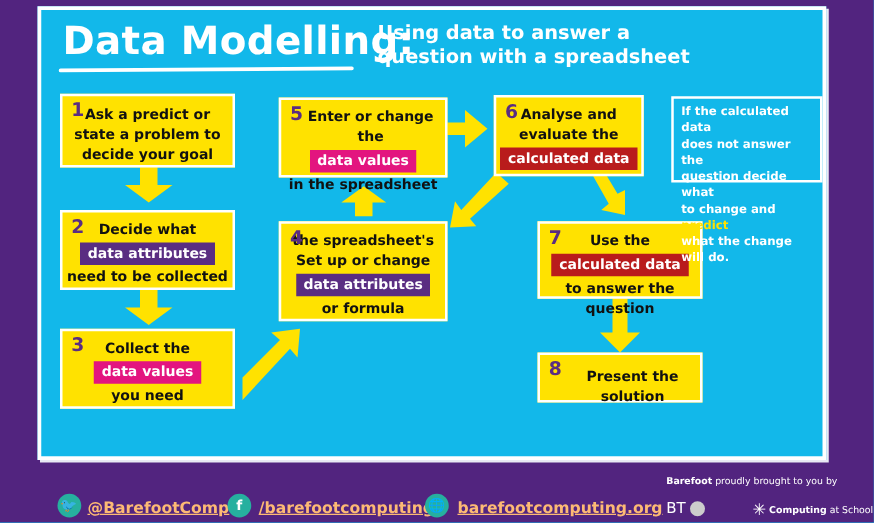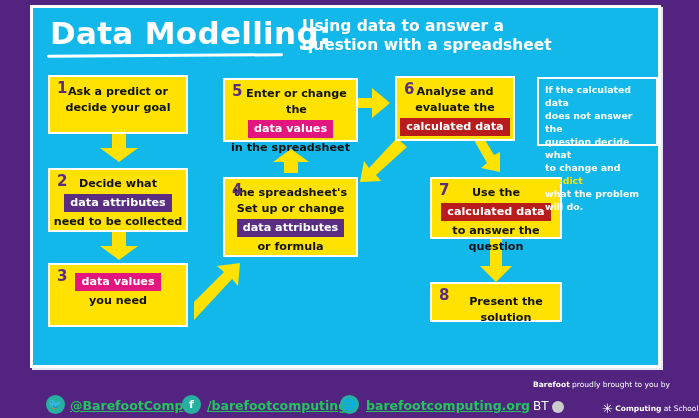--- a/index.html
+++ b/index.html
@@ -10,21 +10,21 @@
   .subtitle{position:absolute;left:302px;top:17px;color:#fff;font-weight:bold;font-size:15.5px;line-height:19px;}
   .box{position:absolute;background:#ffe200;border:2px solid #fff;box-sizing:border-box;text-align:center;color:#111;font-weight:bold;font-size:11.2px;line-height:16px;}
   .num{position:absolute;left:7px;top:3px;color:#5a2d82;font-weight:bold;font-size:15px;}
   .tag{display:inline-block;color:#fff;padding:1px 6px;margin:2px 0;font-weight:bold;}
   .tag.purple{background:#5a2d82;}
   .tag.pink{background:#e3157f;}
   .tag.teal{background:#b91c1c;}
   .note{position:absolute;left:537px;top:77px;width:121px;height:69px;border:2px solid #fff;box-sizing:border-box;color:#fff;font-weight:bold;font-size:9.4px;line-height:13px;padding:4px 6px;}
   .note .hl{color:#ffe200;}
   svg.arrows{position:absolute;left:0;top:0;}
-  .footer{position:absolute;top:398px;color:#22c55e;font-weight:bold;font-size:12.5px;text-decoration:underline;}
+  .footer{position:absolute;top:398px;color:#fdba74;font-weight:bold;font-size:12.5px;text-decoration:underline;}
   .ficon{position:absolute;top:395px;width:19px;height:19px;border-radius:50%;background:#26b09f;color:#fff;font-size:11px;font-weight:bold;text-align:center;line-height:19px;}
   .sponsor{position:absolute;left:533px;top:380px;color:#fff;font-size:7.5px;}
   .bt{position:absolute;left:533px;top:399px;color:#fff;font-weight:normal;font-size:12px;}
   .cas{position:absolute;left:602px;top:401px;color:#fff;font-size:7.5px;}
 </style>
 </head>
 <body>
 
 <div class="panel"></div>
 <div class="title">Data Modelling:</div>
@@ -49,32 +49,34 @@
   <polygon points="397,138 407,147 376,175 381,181 360,182 364,161 369,168" fill="#ffe200"></polygon>
 
   <polygon points="474,140 485,140 494,155 500,152 500,172 481,168 487,163" fill="#ffe200"></polygon>
 
   <polygon points="490,237 502,237 502,266 512,266 496,282 480,266 490,266" fill="#ffe200"></polygon>
 </svg>
 
 <div class="box" style="left:48px;top:75px;width:140px;height:59px;padding-top:7px;">
   <span class="num">1</span>
   <div>Ask a predict or</div>
+  <div>state a problem to</div>
   <div>decide your goal</div>
 </div>
 
 <div class="box" style="left:48px;top:168px;width:140px;height:64px;padding-top:6px;">
   <span class="num">2</span>
   <div>Decide what</div>
   <span class="tag purple">data attributes</span>
   <div>need to be collected</div>
 </div>
 
 <div class="box" style="left:48px;top:263px;width:140px;height:64px;padding-top:6px;">
   <span class="num">3</span>
+  <div>Collect the</div>
   <span class="tag pink">data values</span>
   <div>you need</div>
 </div>
 
 <div class="box" style="left:223px;top:177px;width:135px;height:80px;padding-top:6px;">
   <span class="num">4</span>
   <div>the spreadsheet's</div>
   <div>Set up or change</div>
   <span class="tag purple">data attributes</span>
   <div>or formula</div>
@@ -104,21 +106,21 @@
 <div class="box" style="left:430px;top:282px;width:132px;height:40px;padding-top:10px;">
   <span class="num">8</span>
   <div style="padding-left:20px;">Present the solution</div>
 </div>
 
 <div class="note">
   <div>If the calculated data</div>
   <div>does not answer the</div>
   <div>question decide what</div>
   <div><span>to change and </span><span class="hl">predict</span></div>
-  <div>what the problem will do.</div>
+  <div>what the change will do.</div>
 </div>
 
 <div class="ficon" style="left:46px;">🐦</div>
 <a class="footer" style="left:70px;">@BarefootComp</a>
 
 <div class="ficon" style="left:182px;">f</div>
 <a class="footer" style="left:207px;">/barefootcomputing</a>
 
 <div class="ficon" style="left:340px;">🌐</div>
 <a class="footer" style="left:366px;">barefootcomputing.org</a>

